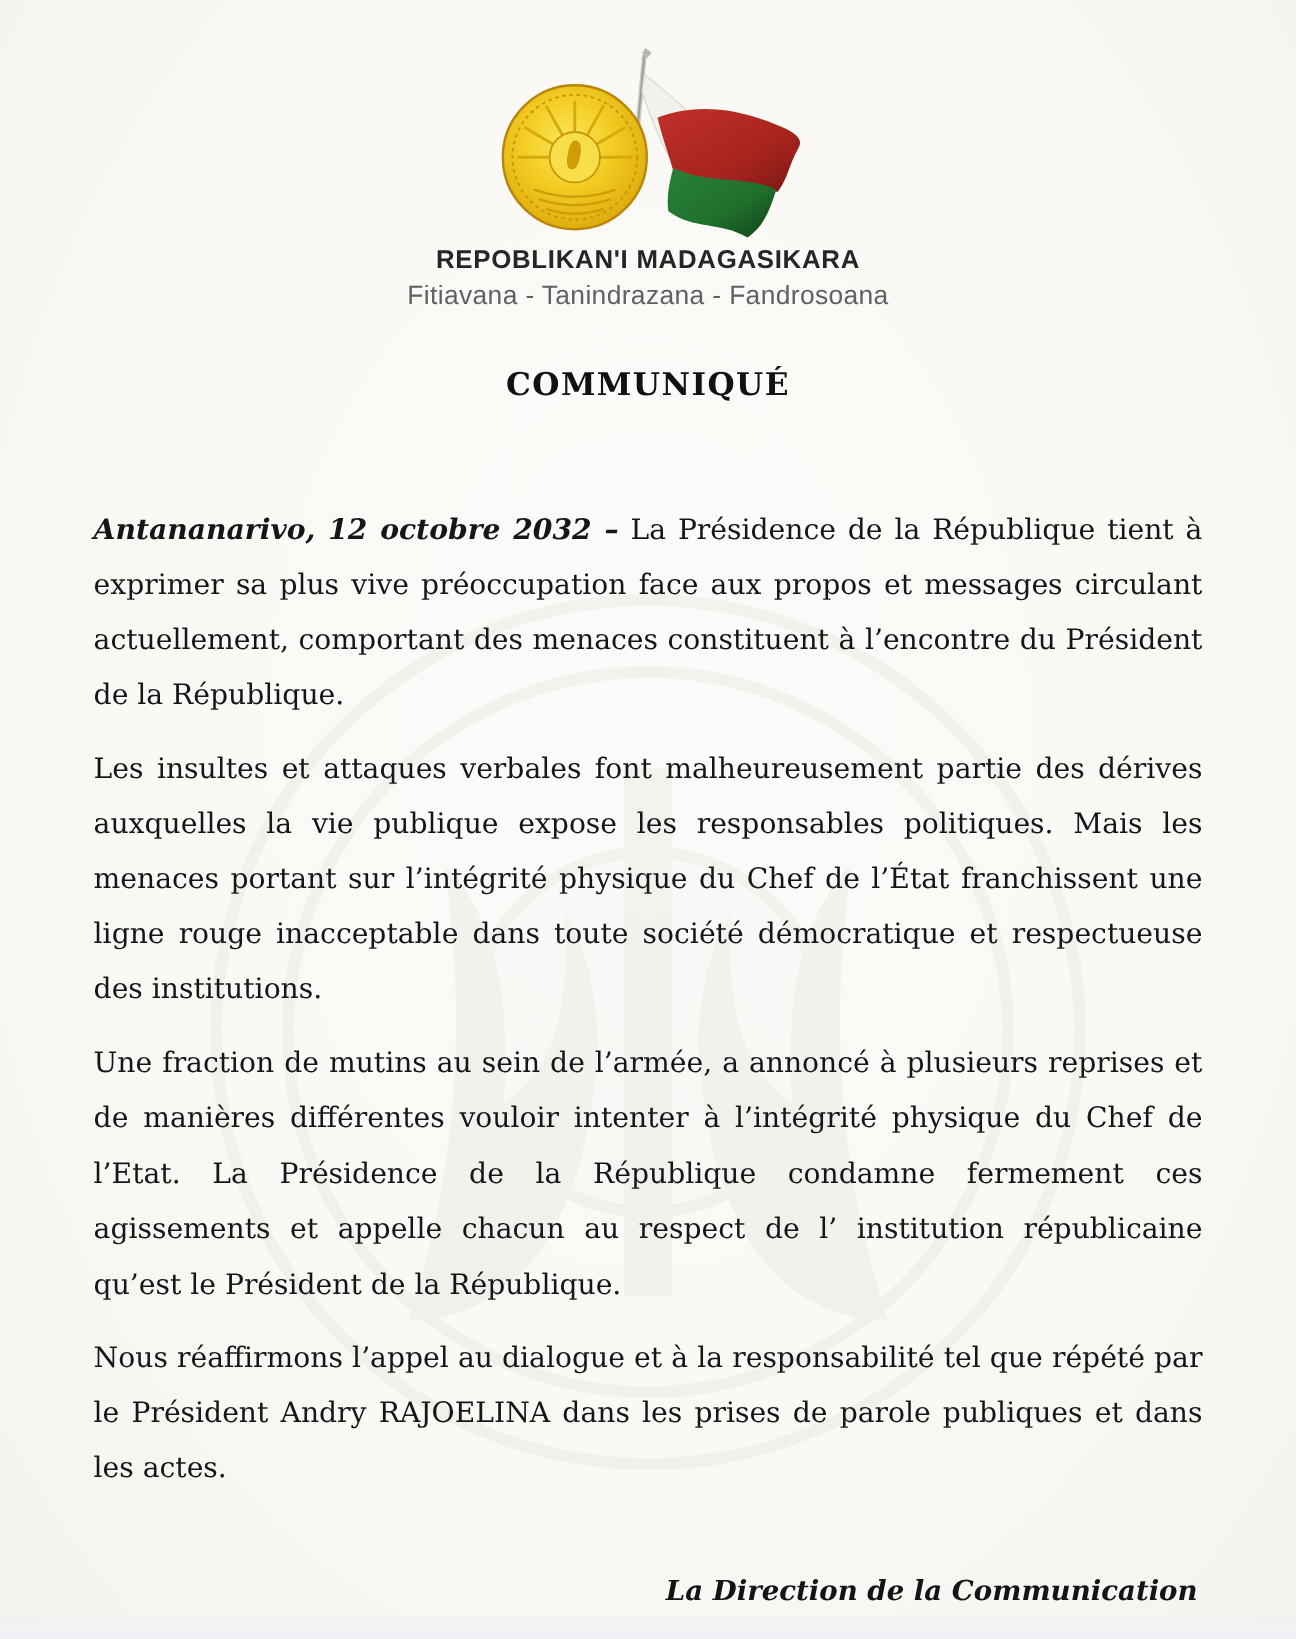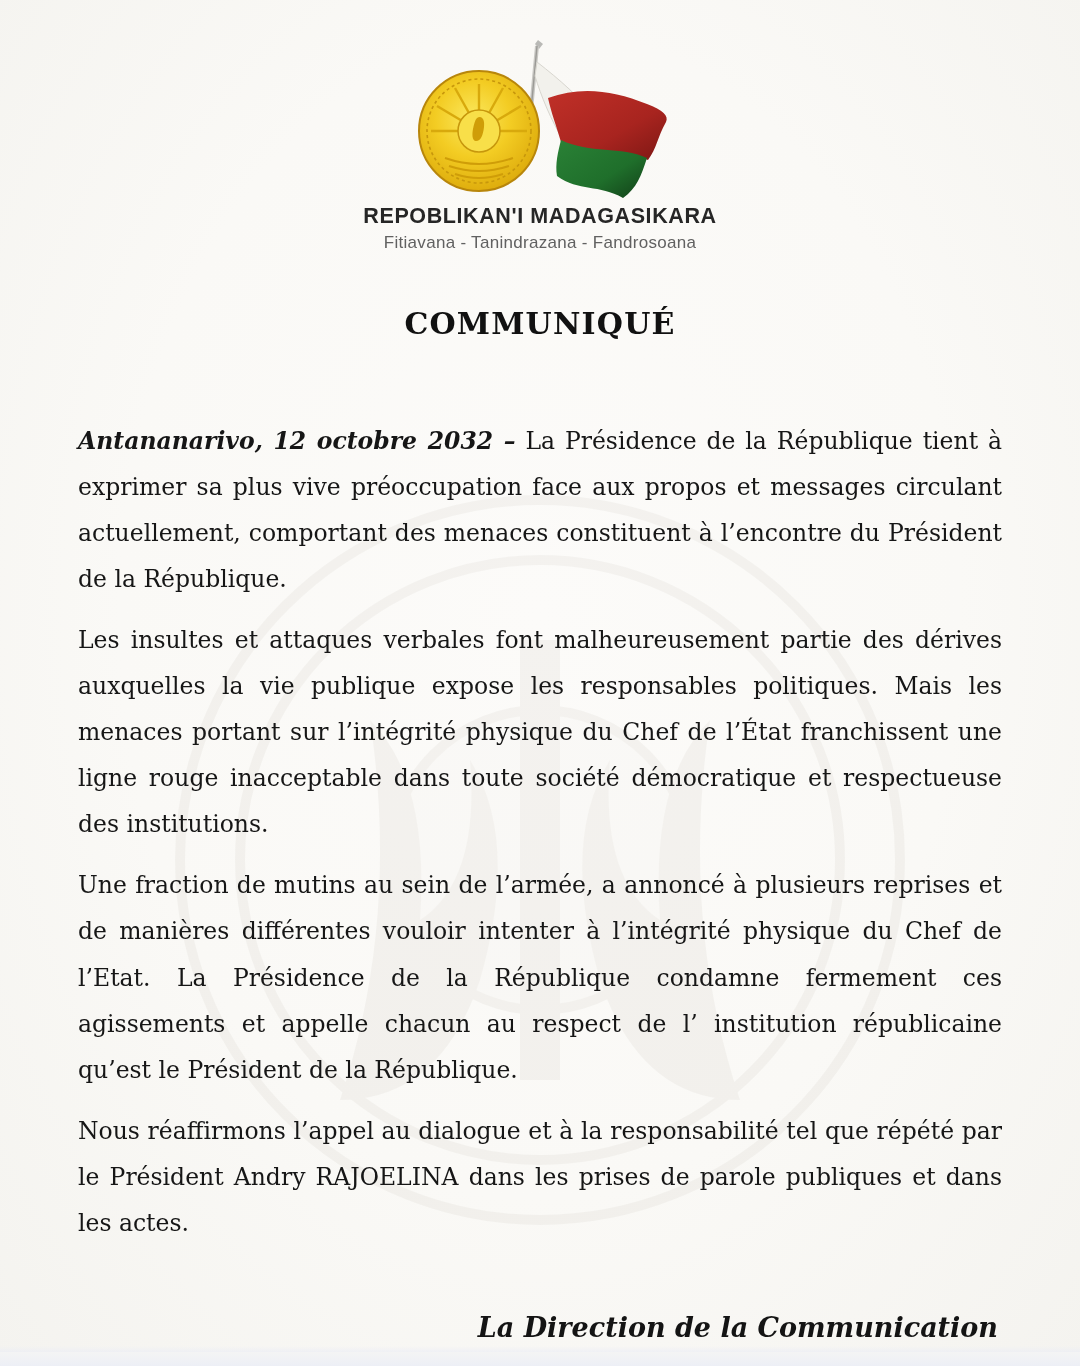--- a/index.html
+++ b/index.html
@@ -36,35 +36,35 @@
   .org-name {
     font-family: "Liberation Sans", sans-serif;
     font-weight: bold;
     font-size: 21.5px;
     letter-spacing: 0.6px;
     color: #262626;
     margin-top: -2px;
   }
   .motto {
     font-family: "Liberation Sans", sans-serif;
-    font-size: 17px;
+    font-size: 22px;
     color: #616161;
     margin-top: 4px;
     letter-spacing: 0.3px;
   }
   
   .title-block { position: absolute; top: 270px; left: 0; width: 100%; text-align: center; }
   .main-title {
     font-size: 27px;
     font-weight: bold;
     letter-spacing: 1.5px;
     color: #111;
   }
   .subtitle {
-    font-size: 30px;
+    font-size: 26px;
     font-weight: bold;
     letter-spacing: 1.2px;
     color: #111;
     margin-top: 36px;
   }
   
   .body-block {
     position: absolute;
     top: 418px;
     left: 78px;
@@ -75,21 +75,21 @@
     line-height: 1.96;
     text-align: justify;
     color: #161616;
     margin-bottom: 15px;
   }
   .dateline { font-weight: bold; font-style: italic; }
   .signature {
     position: absolute;
     top: 1312px;
     right: 82px;
-    font-size: 27px;
+    font-size: 23px;
     font-weight: bold;
     font-style: italic;
     color: #141414;
   }
   
   .bottom-band {
     position: absolute;
     bottom: 0;
     left: 0;
     width: 100%;

